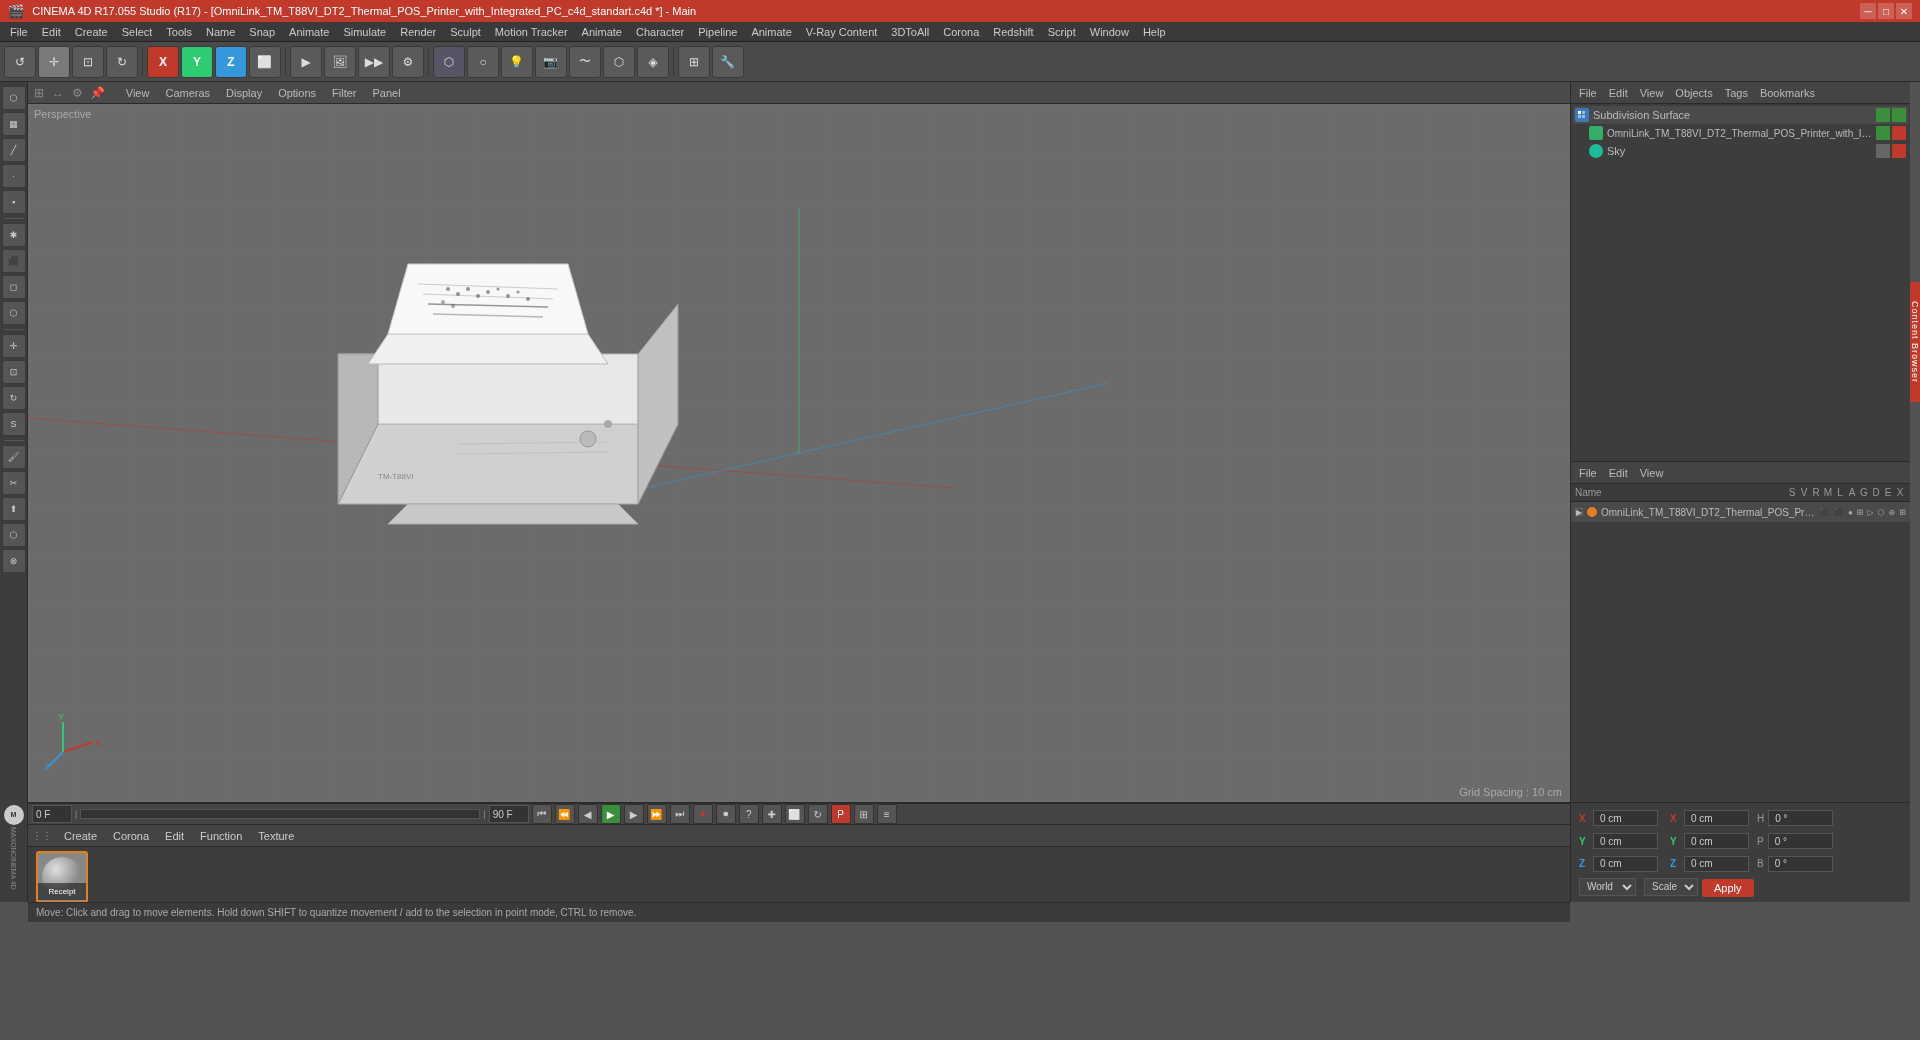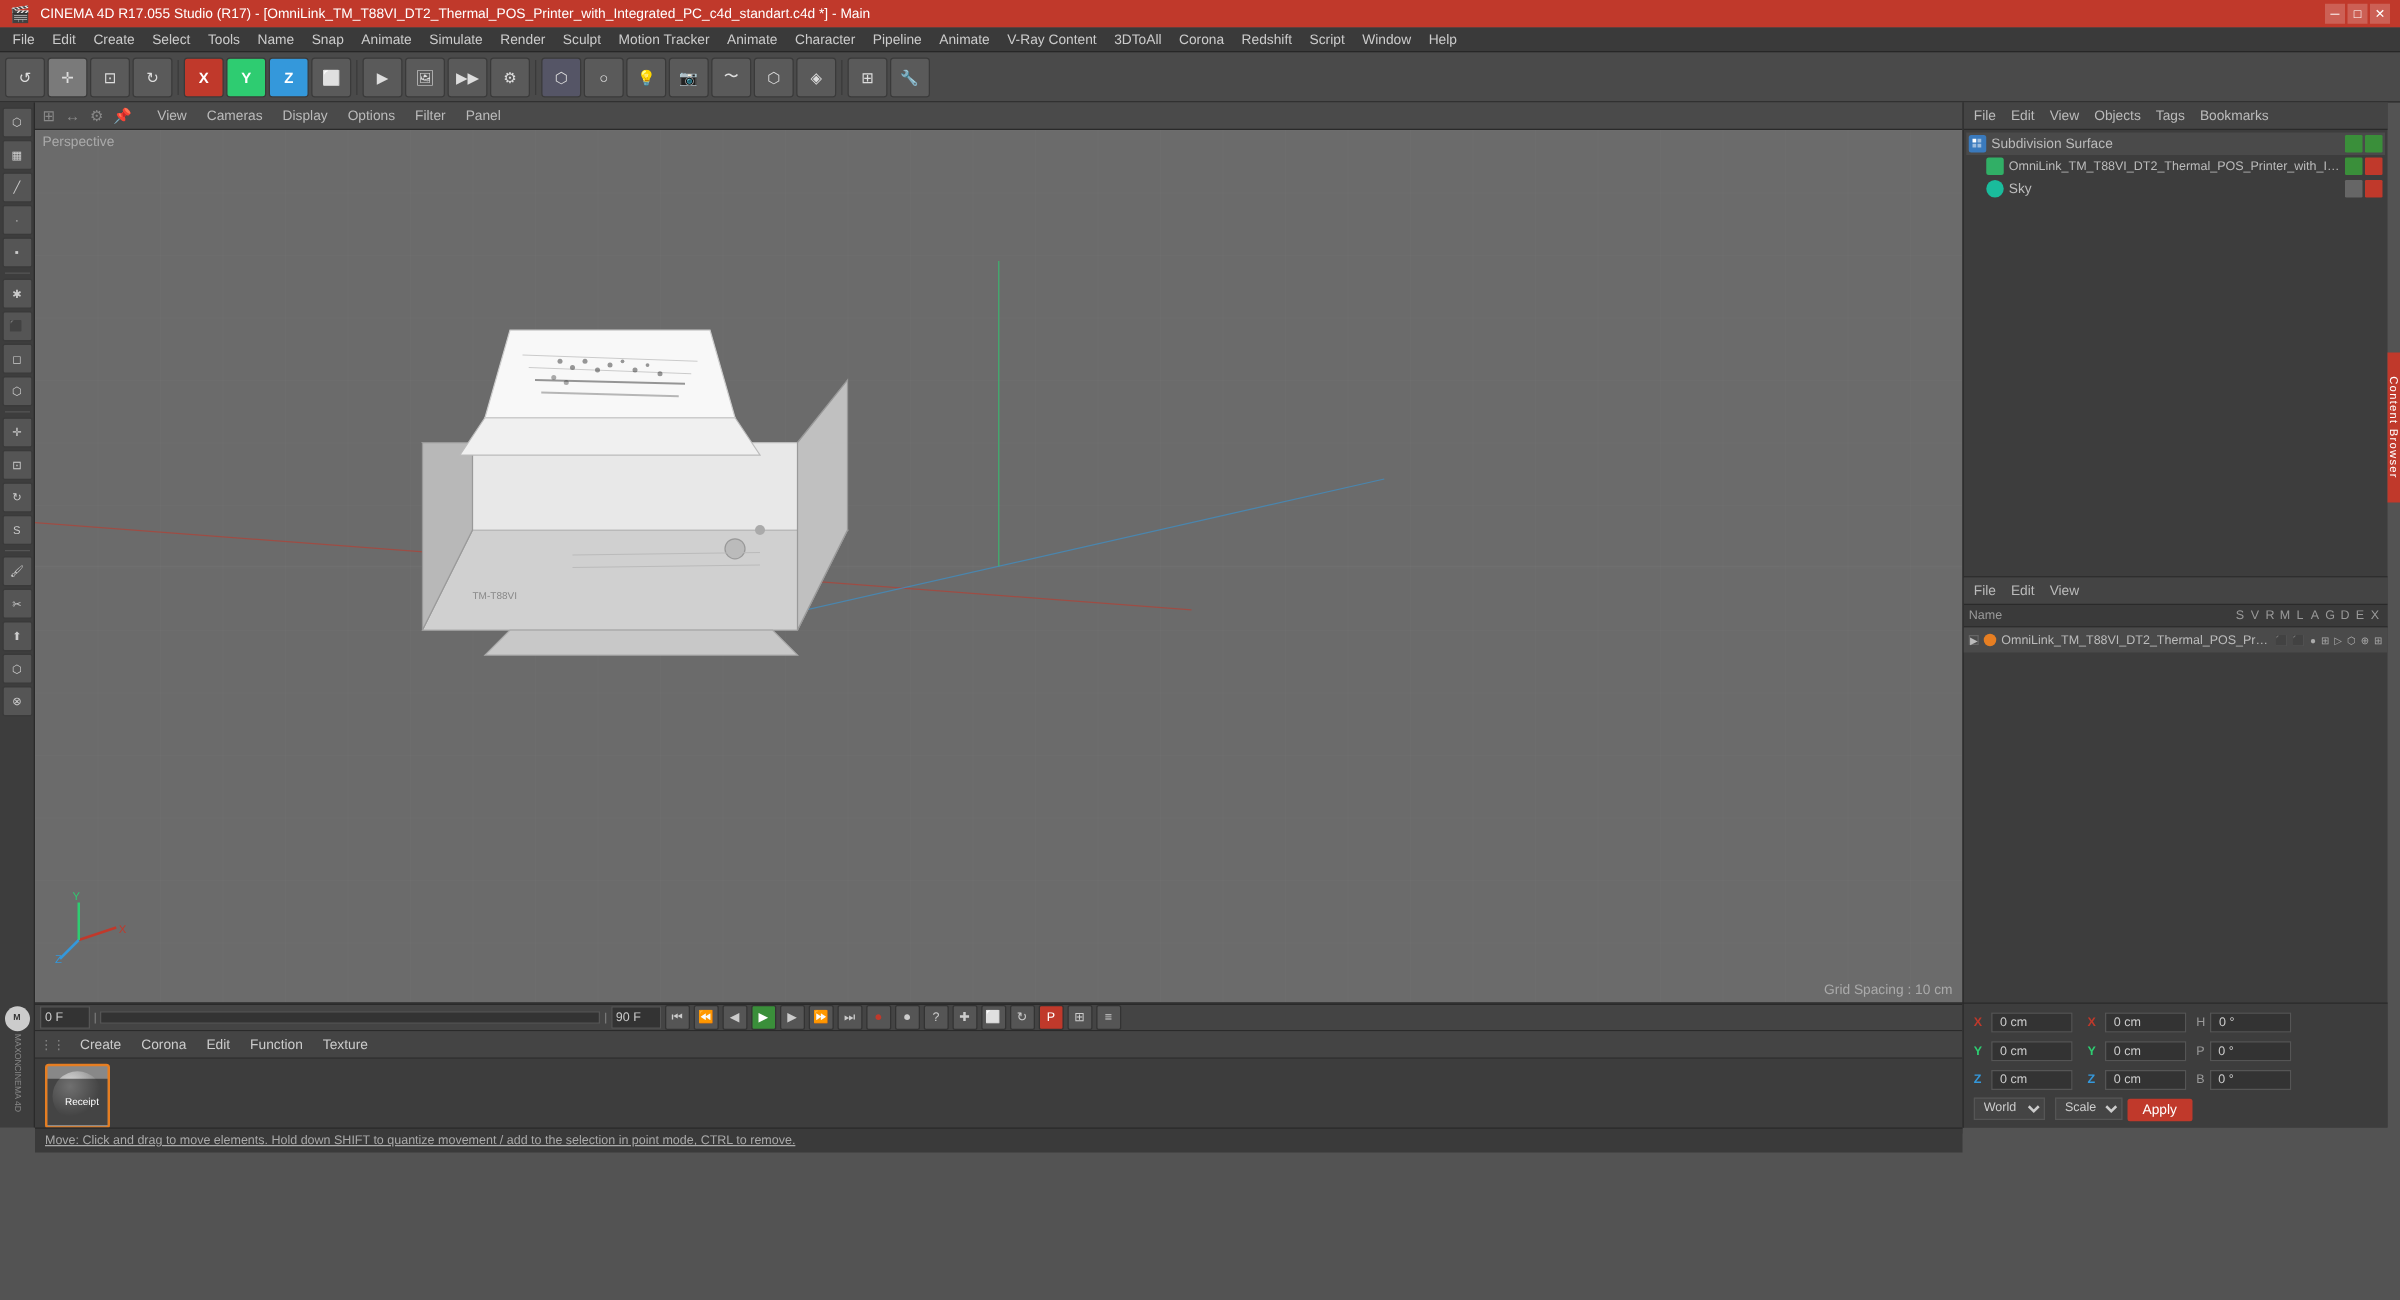--- a/index.html
+++ b/index.html
@@ -197,21 +197,20 @@
       display: flex;
       align-items: center;
       padding: 0 8px;
       font-size: 10px;
       color: #aaa;
       border-top: 1px solid #2a2a2a;
       position: absolute;
       bottom: 0;
       left: 28px;
       width: calc(1920px - 28px - 340px);
-      text-decoration: underline;
     }
     .coord-row {
       display: flex;
       align-items: center;
       height: 20px;
       gap: 4px;
       font-size: 10px;
     }
     .coord-label { width: 10px; color: #999; }
     .coord-field {
@@ -643,21 +642,21 @@
 
             <svg width="44" height="44" viewBox="0 0 44 44">
               <defs>
                 <radialGradient id="sphereGrad" cx="35%" cy="30%" r="60%">
                   <stop offset="0%" stop-color="#e0e0e0"></stop>
                   <stop offset="100%" stop-color="#888"></stop>
                 </radialGradient>
               </defs>
               <circle cx="22" cy="22" r="20" fill="url(#sphereGrad)"></circle>
             </svg>
-            <div style="position:absolute; bottom:1px; left:0; right:0; font-size:8px; color:#fff; text-align:center; background:rgba(0,0,0,0.5); padding:14px;">Receipt</div>
+            <div style="position:absolute; bottom:1px; left:0; right:0; font-size:8px; color:#fff; text-align:center; background:rgba(0,0,0,0.5); padding:4px;">Receipt</div>
           </div>
         </div>
       </div>
     </div>
 
     <div style="position:absolute; top:720px; right:10px; width:340px; height:100px; background:#3d3d3d; border-top:1px solid #2a2a2a; border-left:1px solid #2a2a2a; padding:4px 8px; display:flex; flex-direction:column; justify-content:space-around;">
 
       <div class="coord-row">
         <span class="coord-label" style="color:#c0392b; font-weight:bold;">X</span>
         <div class="coord-field" style="cursor:text;">0 cm</div>

